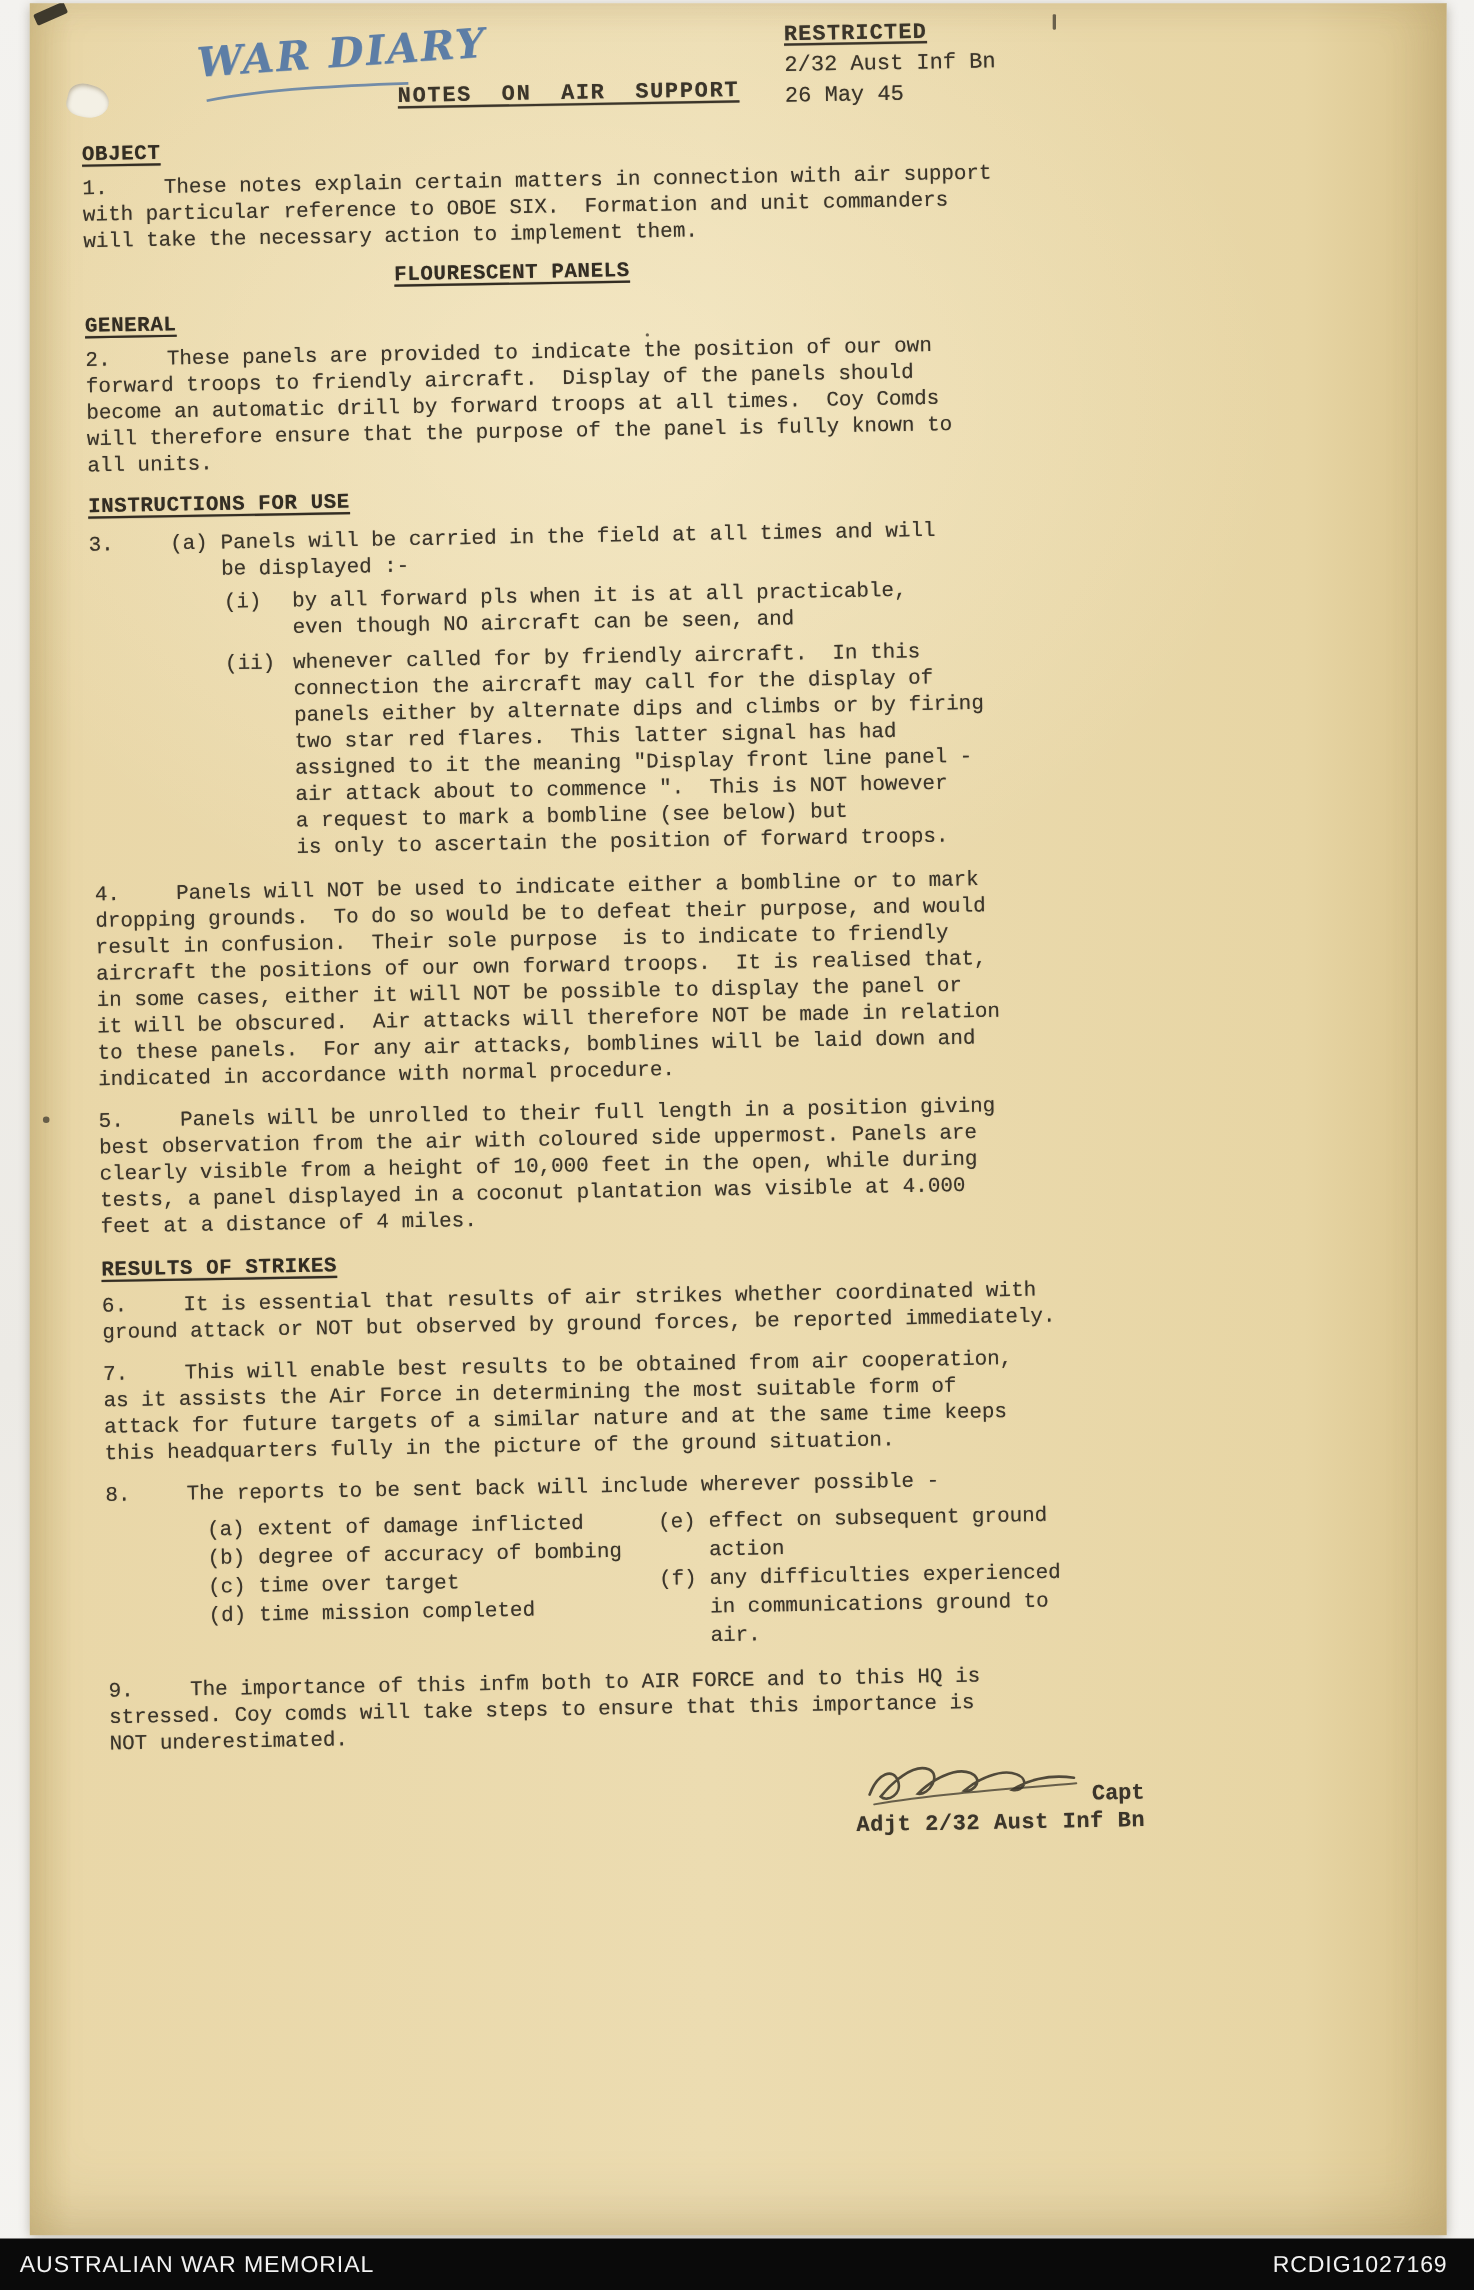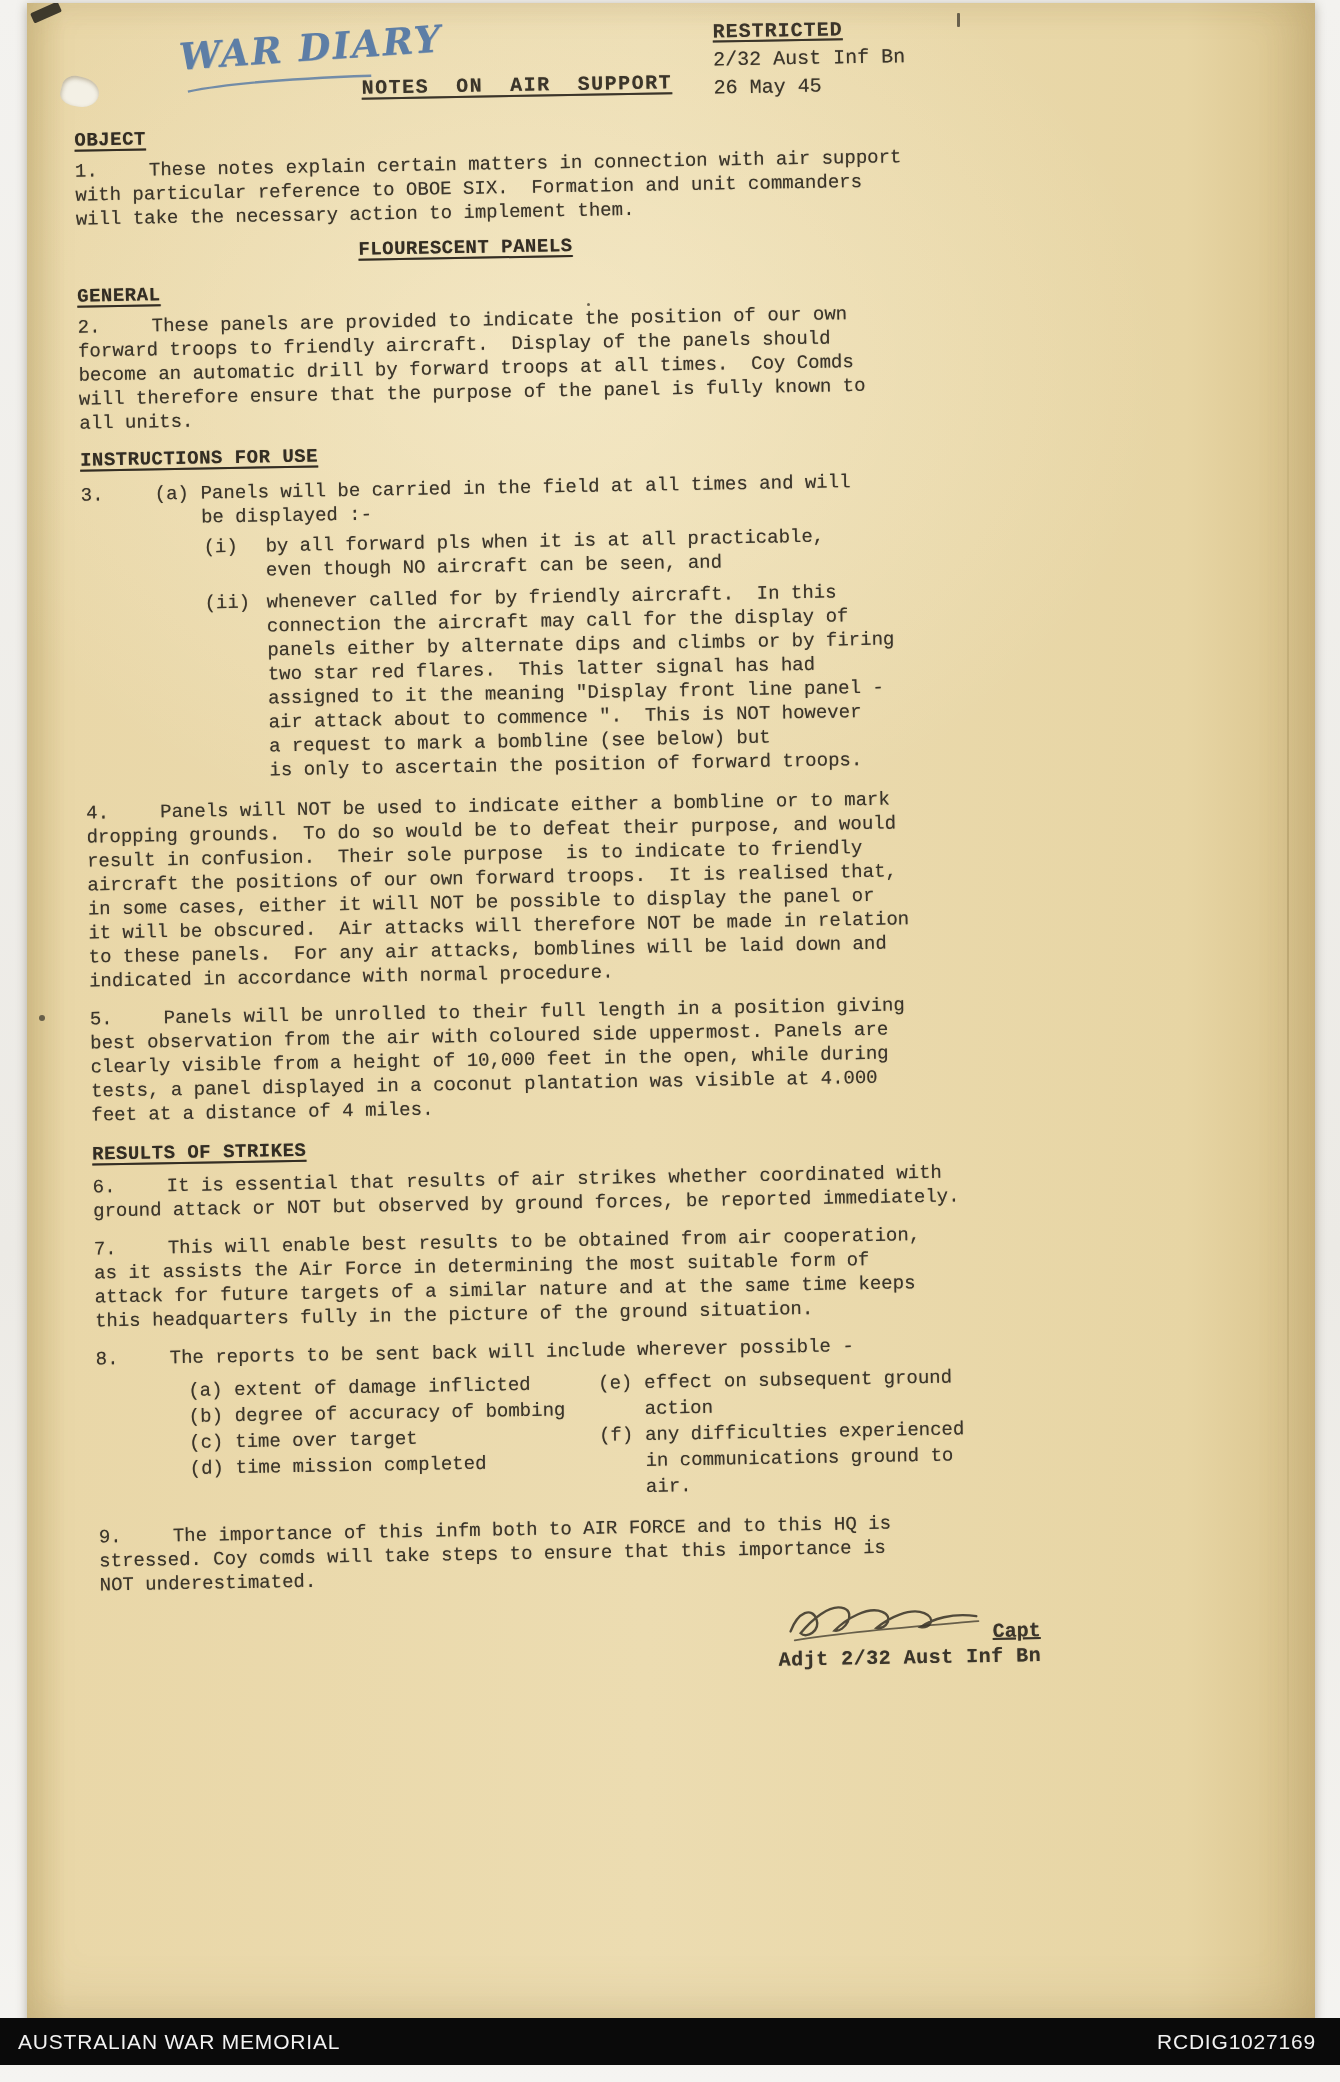--- a/index.html
+++ b/index.html
@@ -91,26 +91,26 @@
   .col-left { width: 410px; display: flex; flex-direction: column; }
   .col-right { display: flex; flex-direction: column; }
   .li { display: flex; }
   .li .llabel { flex: 0 0 46px; }
   .li .ltext { flex: 1; }
 
   
   .sig { margin-top: 10px; display: flex; flex-direction: column; align-items: flex-end; padding-right: 40px; }
   .sig-row { display: flex; align-items: flex-end; gap: 8px; }
   .sig-scrawl { margin-bottom: 0px; }
-  .sig-rank { font-size: 20px; font-weight: bold; line-height: 24px; text-decoration: underline; }
+  .sig-rank { font-size: 20px; font-weight: bold; line-height: 24px; }
   .sig-line { font-size: 20px; font-weight: bold; line-height: 26px; letter-spacing: 0.5px; }
 
   
   .footer {
-    position: absolute; left: 0; bottom: 17px; width: 1340px; height: 47px;
+    position: absolute; left: 0; bottom: 0; width: 1340px; height: 47px;
     background: #0a0a0a; color: #f2f2f2;
     display: flex; align-items: center; justify-content: space-between;
     padding: 0 24px 0 18px;
     font-family: "Liberation Sans", sans-serif; font-size: 21px; letter-spacing: 0.8px;
   }
 </style>
 </head>
 <body>
 
 <div class="scan">

